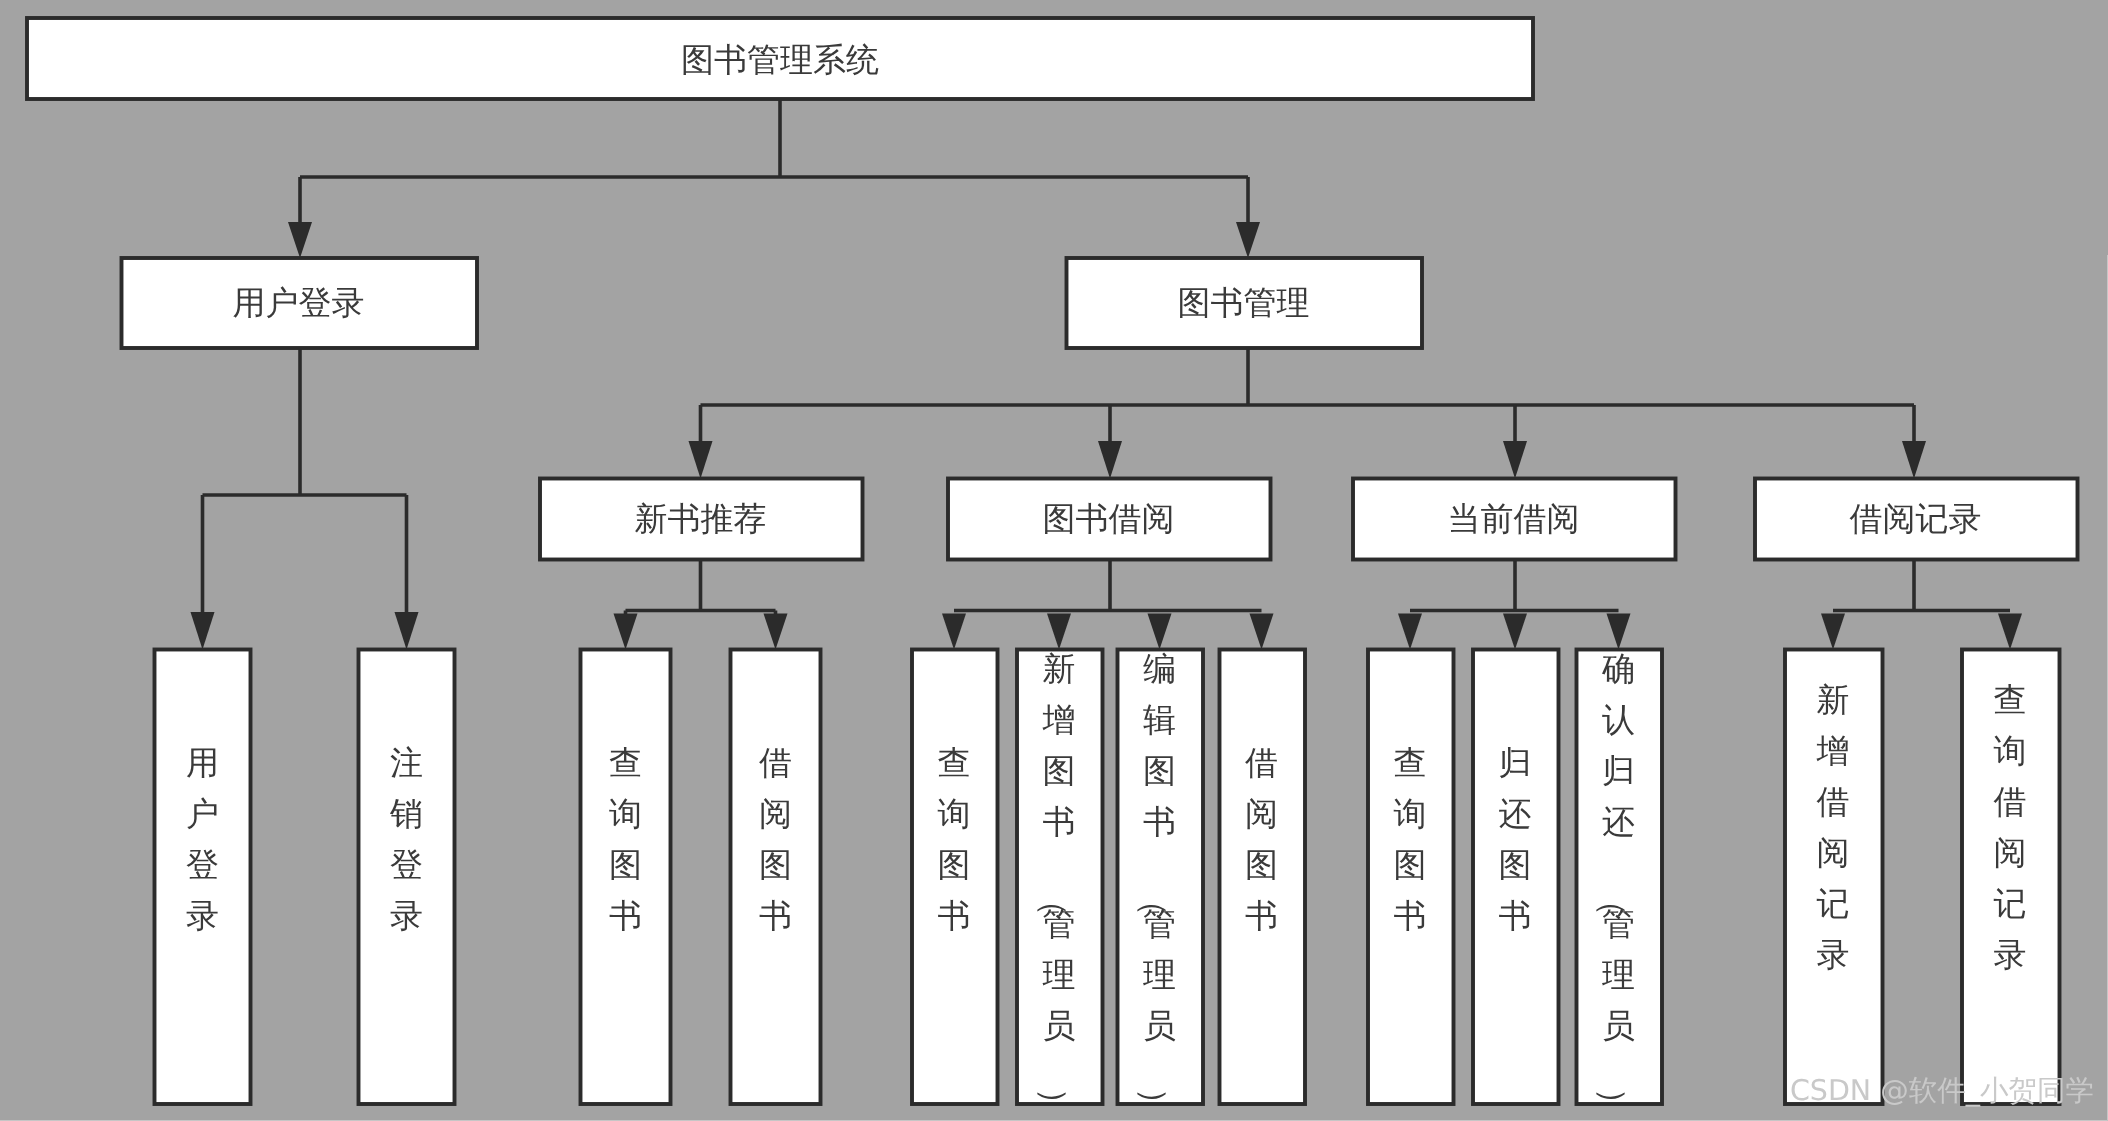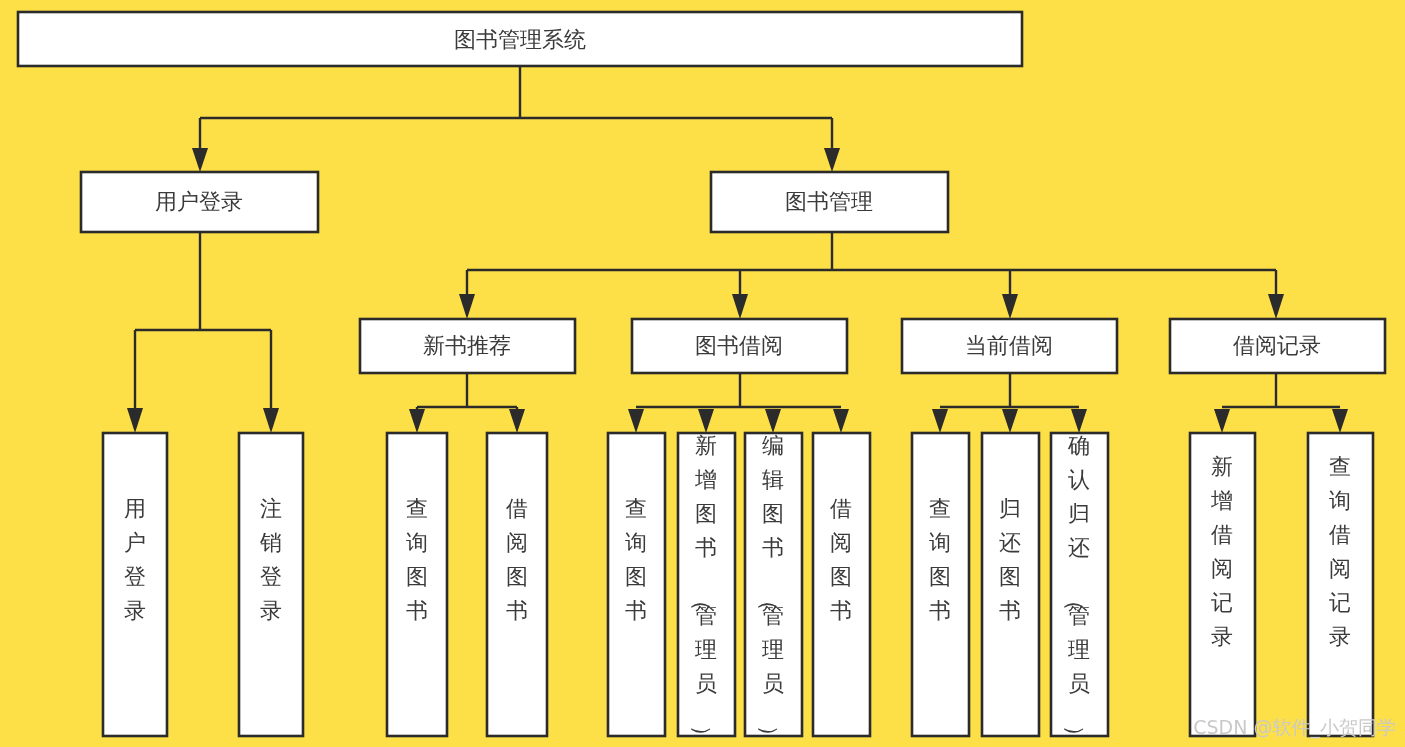--- a/index.html
+++ b/index.html
@@ -11,21 +11,21 @@
     width: 1405px;
     height: 747px;
     font-family: "DejaVu Sans", "Liberation Sans", sans-serif;
     overflow: hidden;
     position: relative;
   }
   #diagram-root {
     position: relative;
     width: 1405px;
     height: 747px;
-    background: #fde047;
+    background: #a3a3a3;
   }
   svg.diagram-canvas {
     position: absolute;
     left: 0;
     top: 0;
     width: 1405px;
     height: 747px;
     display: block;
   }
   .node-rect {

